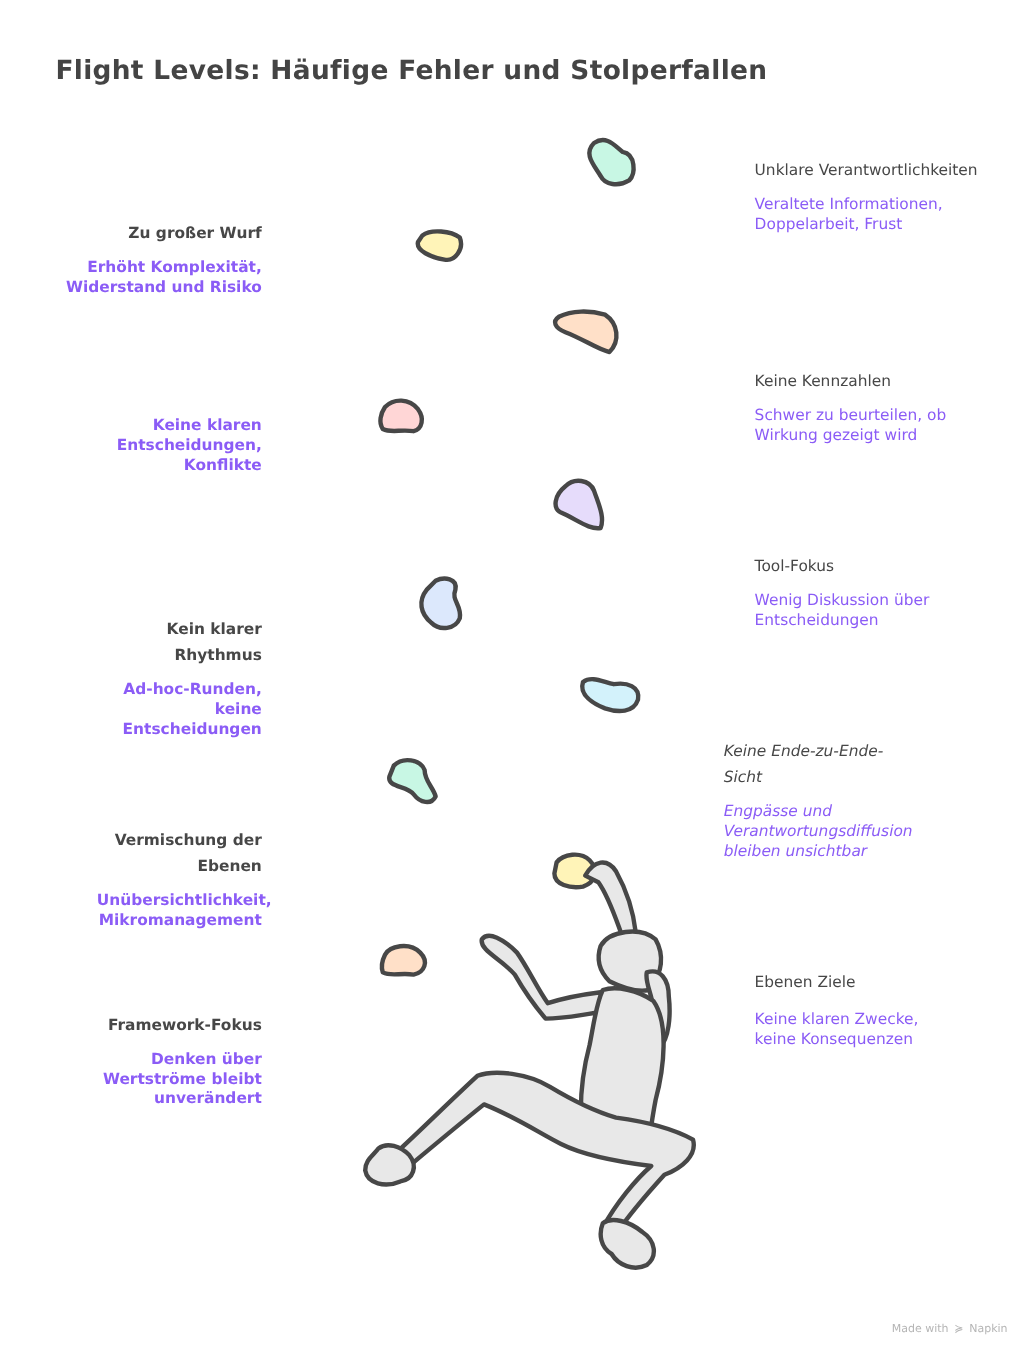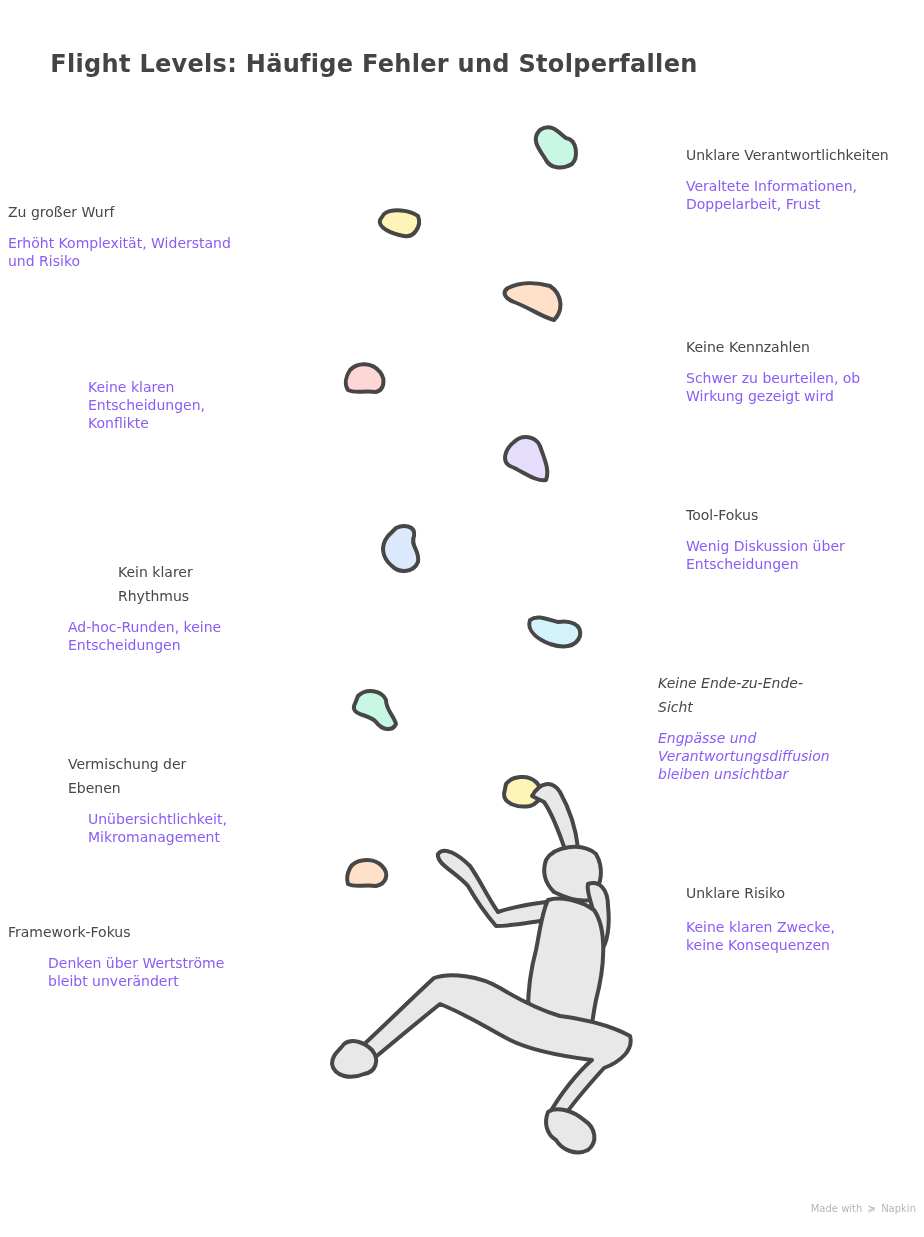--- a/index.html
+++ b/index.html
@@ -1,21 +1,21 @@
 <!DOCTYPE html>
 <html><head>
 <meta charset="utf-8">
 <style>
   html, body { margin:0; padding:0; background:#ffffff; }
   body { width:924px; height:1237px; position:relative; overflow:hidden;
          font-family:"DejaVu Sans", sans-serif; color:#474747; }
   .title { position:absolute; left:0; top:50px; width:748px; text-align:center;
            font-size:24px; font-weight:bold; color:#444; letter-spacing:0.3px; }
   .item { position:absolute; width:230px; }
-  .item.left { text-align:left; }
+  .item.left { text-align:right;font-weight:bold; }
   .item.right { text-align:left; }
   .item .head { font-size:14px; line-height:24px; color:#474747; }
   .item .desc { font-size:14px; line-height:18px; color:#8b5cf6; margin-top:10px; }
   svg.art { position:absolute; left:0; top:0; }
   .footer { position:absolute; right:8px; top:1203px; font-size:10px; color:#b5b5b5; }
   .footer .logo { display:inline-block; margin:0 2px; }
 </style>
 </head>
 <body>
 
@@ -86,21 +86,21 @@
 </div>
 <div class="item right" style="left:686px; top:503px;">
   <div class="head">Tool-Fokus</div>
   <div class="desc" style="padding-right:40px;">Wenig Diskussion über Entscheidungen</div>
 </div>
 <div class="item right" style="left:658px; top:671px;font-style:italic;">
   <div class="head" style="padding-right:70px;">Keine Ende-zu-Ende-Sicht</div>
   <div class="desc" style="padding-right:10px;">Engpässe und Verantwortungsdiffusion bleiben unsichtbar</div>
 </div>
 <div class="item right" style="left:686px; top:881px;">
-  <div class="head">Unklare Risiko</div>
+  <div class="head">Ebenen Ziele</div>
   <div class="desc" style="padding-right:50px;margin-top:13px;">Keine klaren Zwecke, keine Konsequenzen</div>
 </div>
 
 <div class="footer">
   <span>Made with</span>
   <span class="logo">≽</span>
   <span>Napkin</span>
 </div>
 
 </body></html>

